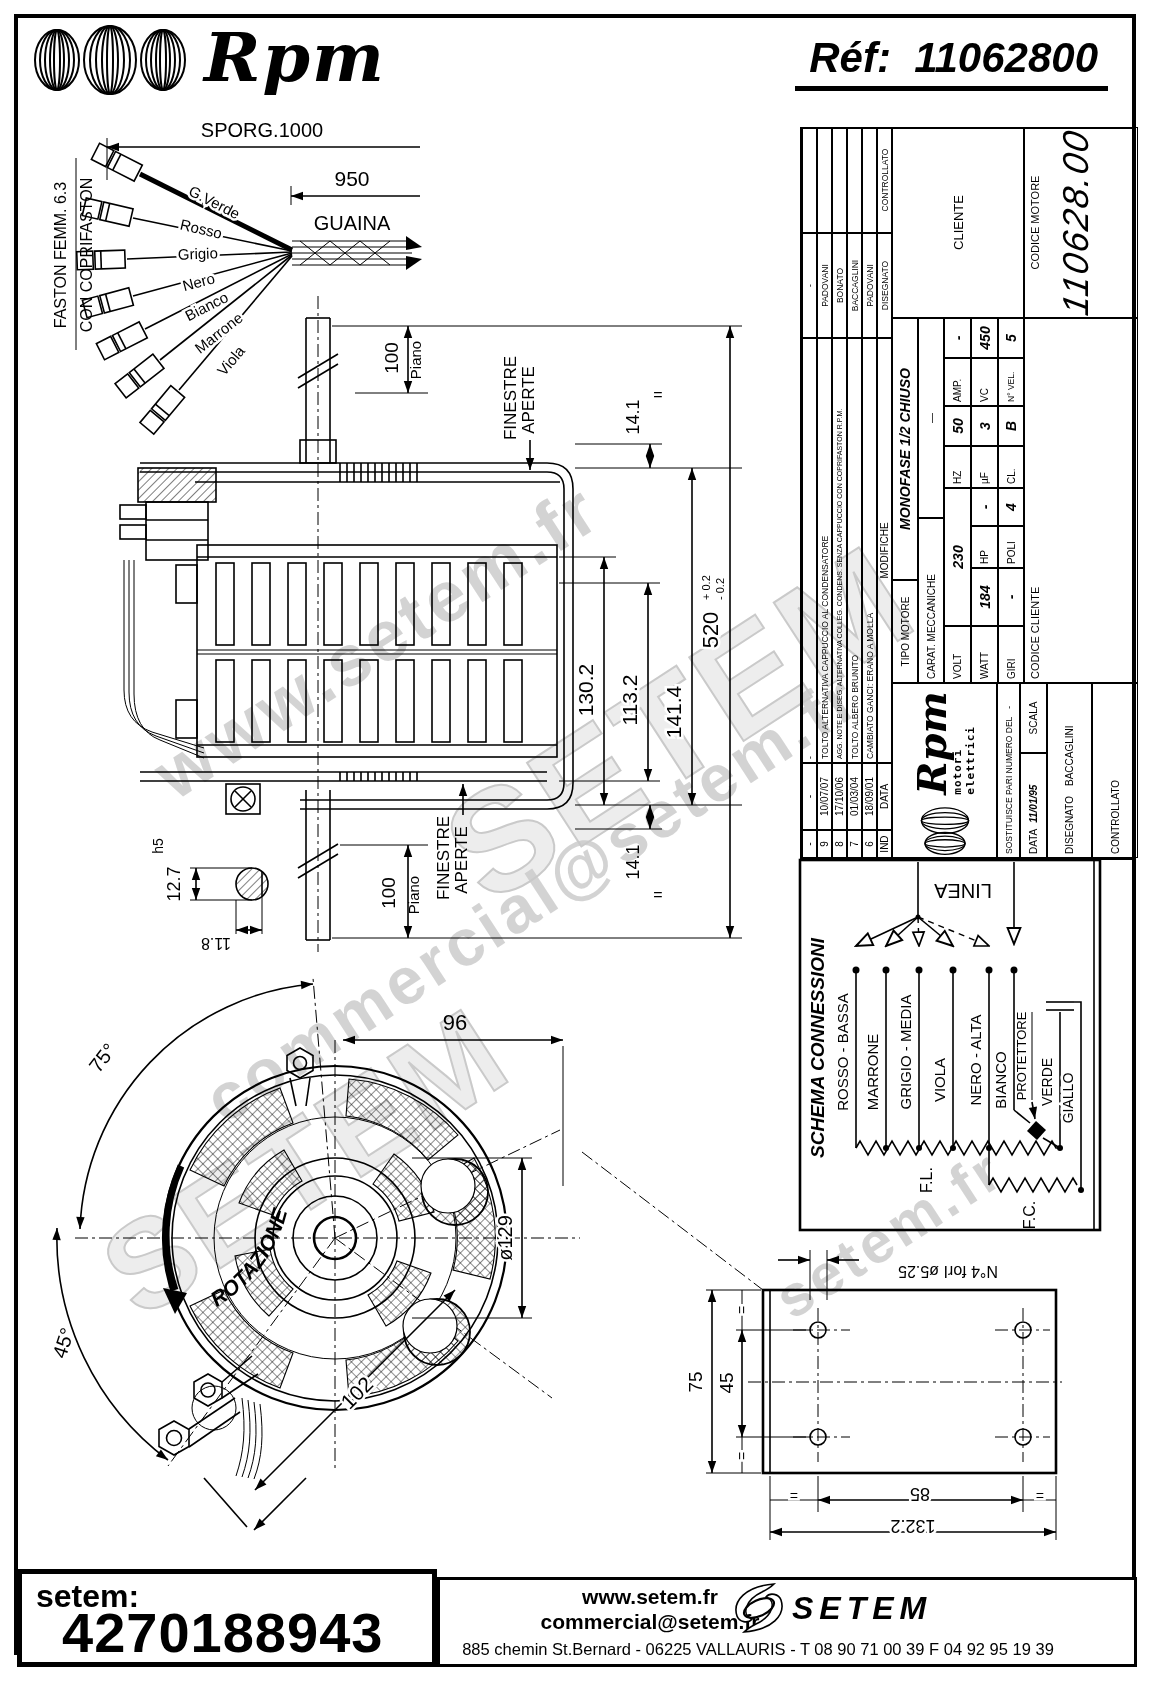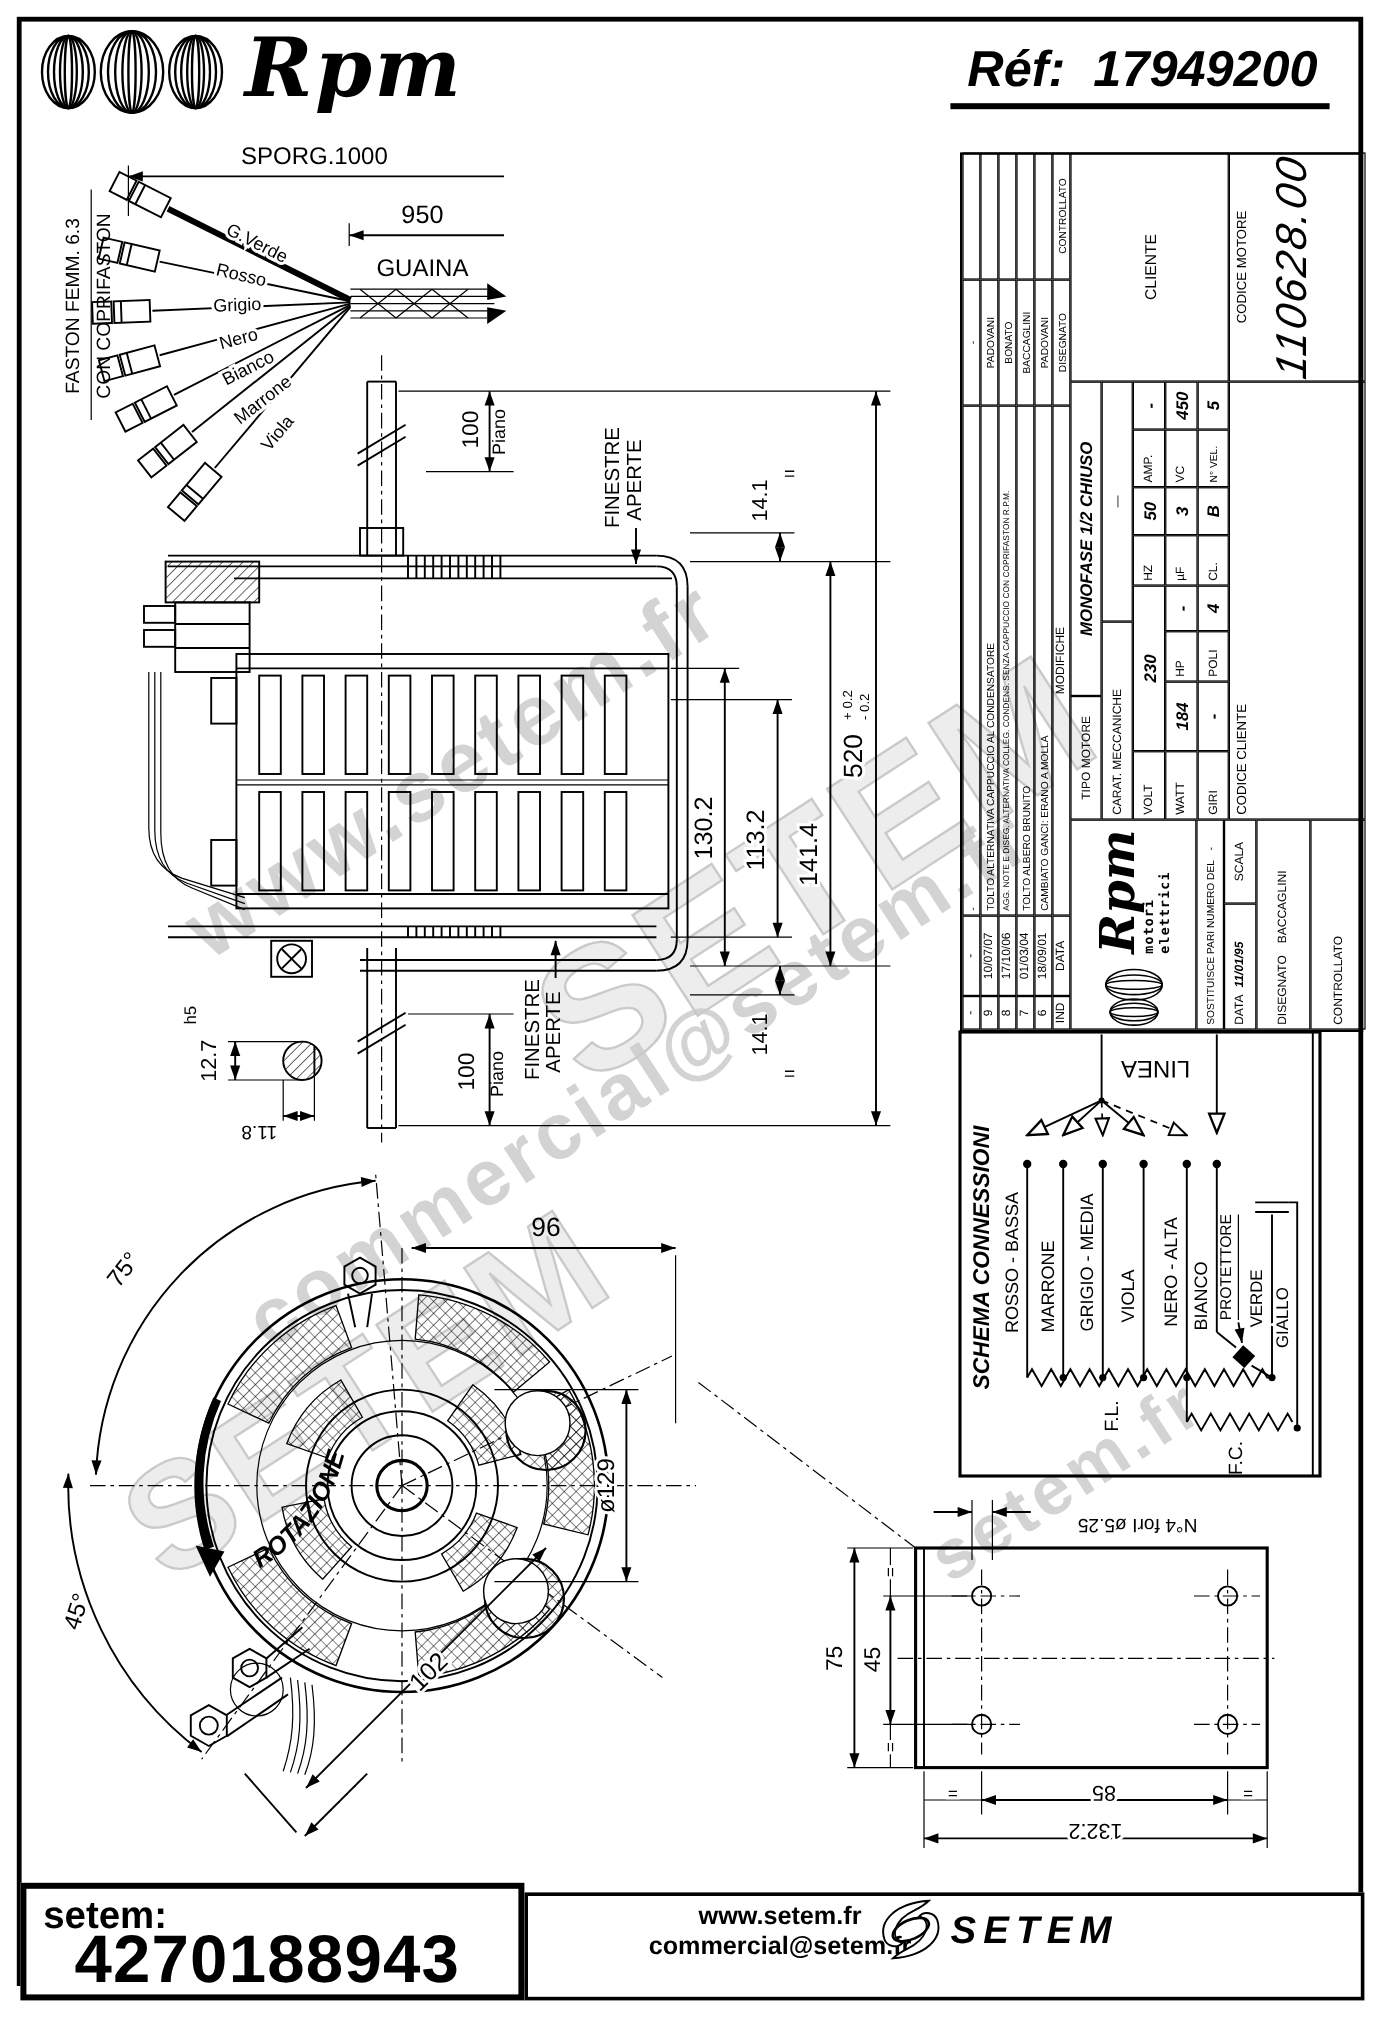--- a/index.html
+++ b/index.html
@@ -519,21 +519,21 @@
       <ellipse cx="133" cy="38" rx="22" ry="30"></ellipse>
         <ellipse cx="133" cy="38" rx="17" ry="30"></ellipse>
       <ellipse cx="133" cy="38" rx="12" ry="30"></ellipse>
         <ellipse cx="133" cy="38" rx="7" ry="30"></ellipse>
         <ellipse cx="133" cy="38" rx="3" ry="30"></ellipse>
     </g>
   </svg>
   <span class="hdr-brand">Rpm</span>
 </div>
 <div class="refbox">
-  <span>Réf:</span>&nbsp;&nbsp;<span>17949200</span>
+  <span>Réf:</span>&nbsp;&nbsp;<span>11062800</span>
 </div>
 
 <div class="tb">
   <div class="tb-inner">
 
     <div class="cell" style="left:0;top:0;width:28px;height:15px">-</div>
     <div class="cell" style="left:28px;top:0;width:67px;height:15px">-</div>
     <div class="cell l small" style="left:95px;top:0;width:425px;height:15px">-</div>
     <div class="cell small" style="left:520px;top:0;width:105px;height:15px">-</div>
     <div class="cell small" style="left:625px;top:0;width:106px;height:15px"></div>
@@ -635,20 +635,21 @@
 
 <div class="codebox">
   <div class="code-label">setem:</div>
   <div class="code-value">4270188943</div>
 </div>
 <div class="infobox">
   <div class="site">
     <div>www.setem.fr</div>
     <div>commercial@setem.fr</div>
   </div>
+  <div class="addr">885 chemin St.Bernard  -  06225 VALLAURIS  -  T 08 90 71 00 39   F 04 92 95 19 39</div>
   <div class="slogo">
     <svg width="220" height="58" viewBox="0 0 220 58">
       <g>
         <path d="M46,3 C18,5 4,20 9,35 C11,41 20,43 24,38 C13,34 17,19 34,11 C38,9 44,5 46,3 Z" fill="#fff" stroke="#000" stroke-width="1.6"></path>
         <path d="M16,51 C44,49 58,34 53,19 C51,13 42,11 38,16 C49,20 45,35 28,43 C24,45 18,49 16,51 Z" fill="#fff" stroke="#000" stroke-width="1.6"></path>
         <ellipse cx="31" cy="27" rx="16" ry="8" transform="rotate(-24 31 27)" fill="none" stroke="#000" stroke-width="2.2"></ellipse>
       </g>
       <text x="64" y="38" font-size="32" font-style="italic" font-weight="bold" letter-spacing="6" fill="#fff" stroke="#000" stroke-width="1.6" font-family="Liberation Sans,sans-serif">SETEM</text>
     </svg>
   </div>

